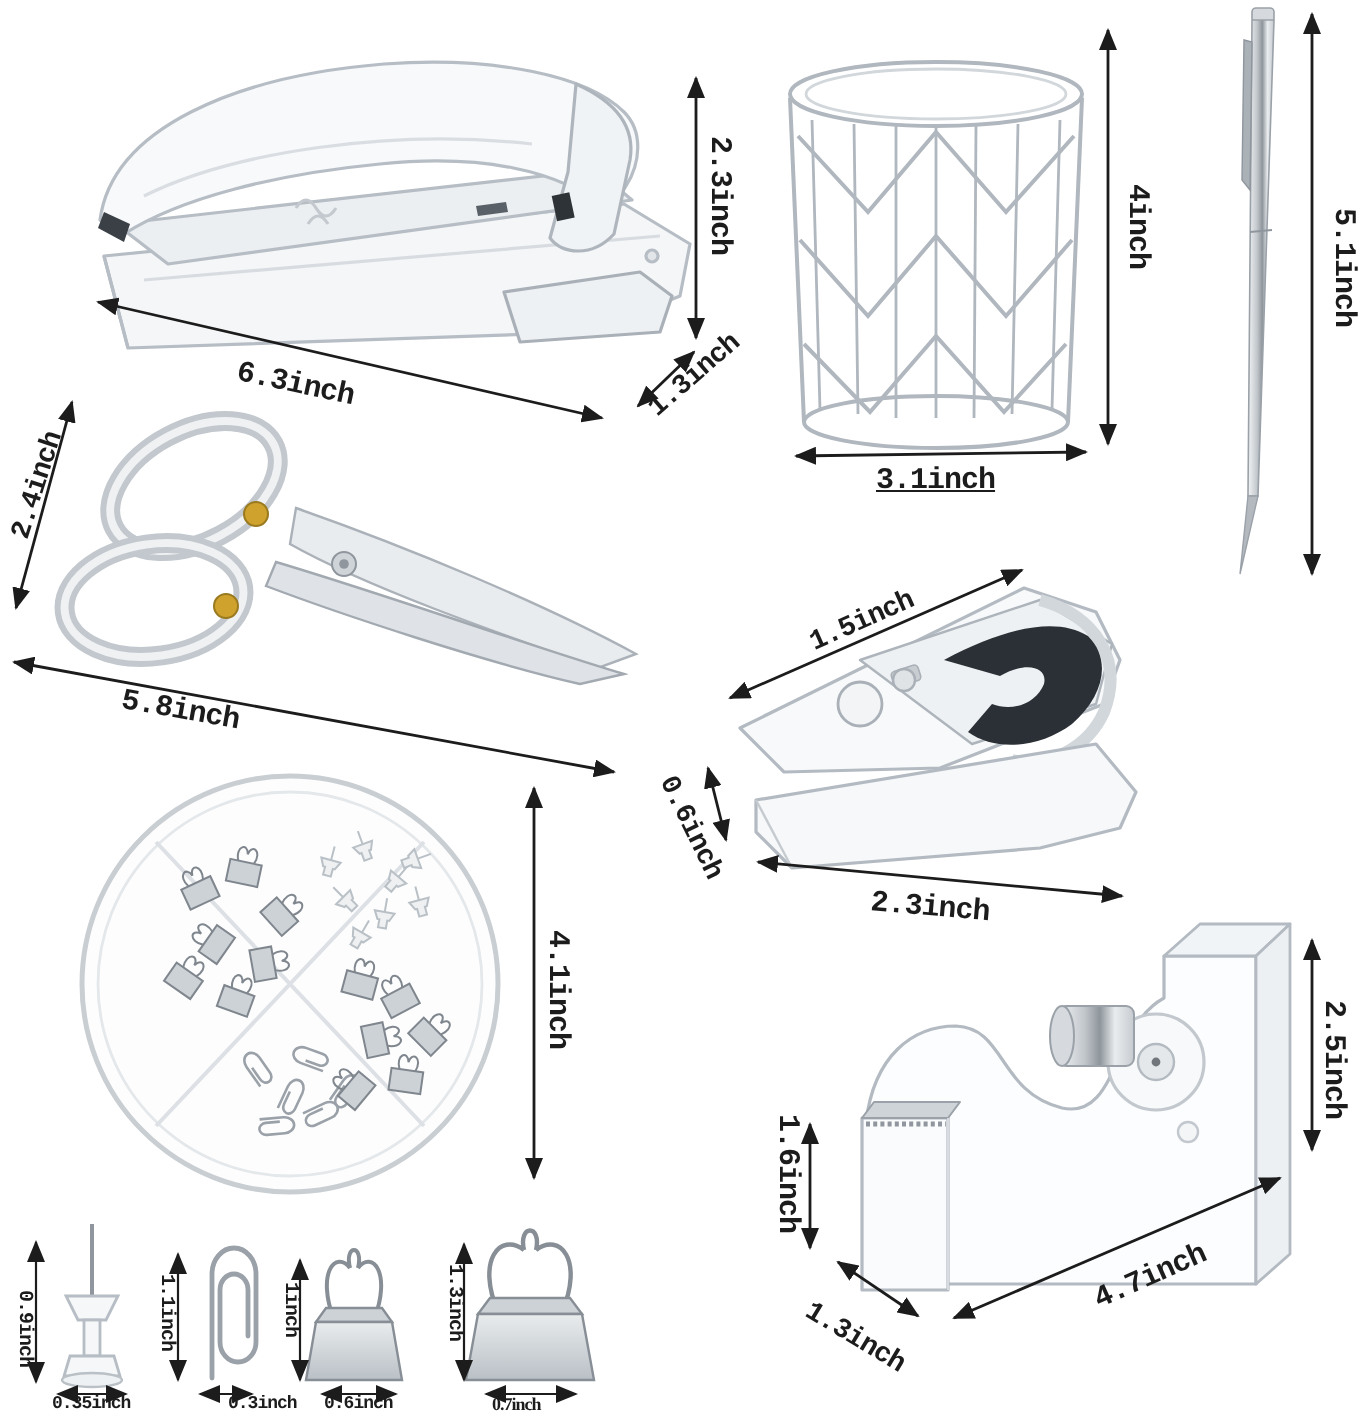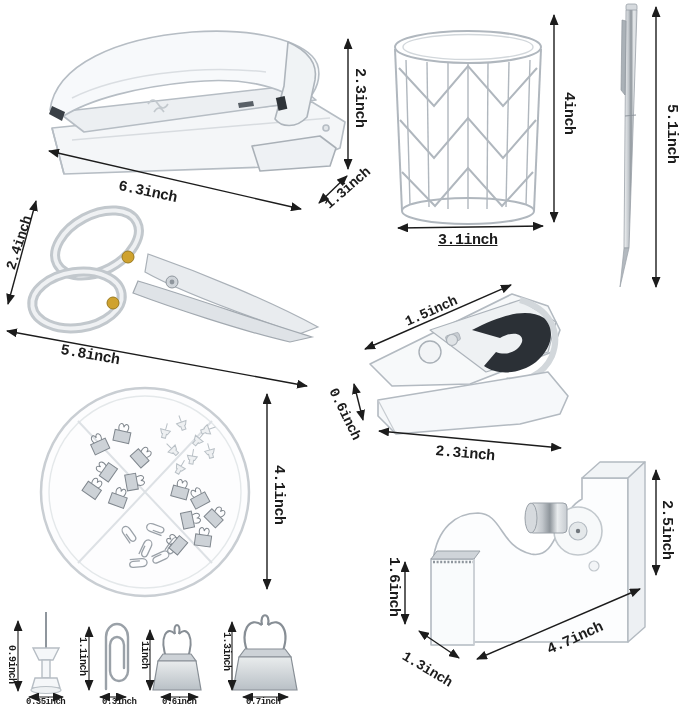--- a/index.html
+++ b/index.html
@@ -246,21 +246,21 @@
 
 <div class="lbl L" style="left:674px;top:500px;transform:rotate(90deg);">2.5inch</div>
 <div class="lbl L" style="left:401px;top:557px;transform:rotate(90deg);">1.6inch</div>
 <div class="lbl M" style="left:407px;top:649px;transform:rotate(31deg);">1.3inch</div>
 <div class="lbl L" style="left:545px;top:644px;transform:rotate(-24deg);">4.7inch</div>
 
 <div class="lbl S" style="left:16px;top:645px;transform:rotate(90deg);">0.9inch</div>
 <div class="lbl XS" style="left:26px;top:698px;">0.35inch</div>
 
 <div class="lbl S" style="left:87px;top:637px;transform:rotate(90deg);">1.1inch</div>
-<div class="lbl XS" style="left:102px;top:698px;">0.3inch</div>
+<div class="lbl XS" style="left:114px;top:698px;">0.3inch</div>
 
 <div class="lbl S" style="left:149px;top:641px;transform:rotate(90deg);">1inch</div>
 <div class="lbl XS" style="left:162px;top:698px;">0.6inch</div>
 
 <div class="lbl S" style="left:231px;top:632px;transform:rotate(90deg);">1.3inch</div>
-<div class="lbl XS" style="left:246px;top:698px;">0.7inch</div>
+<div class="lbl XS" style="left:246px;top:698px;font-family:Liberation Serif, serif;">0.7inch</div>
 
 </div>
 
 </body></html>

